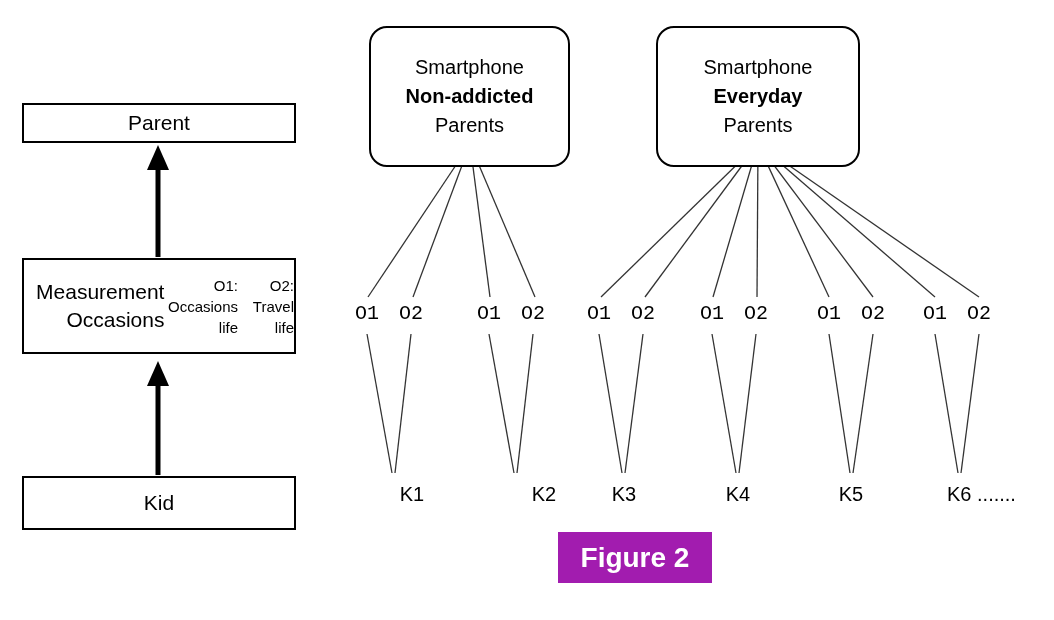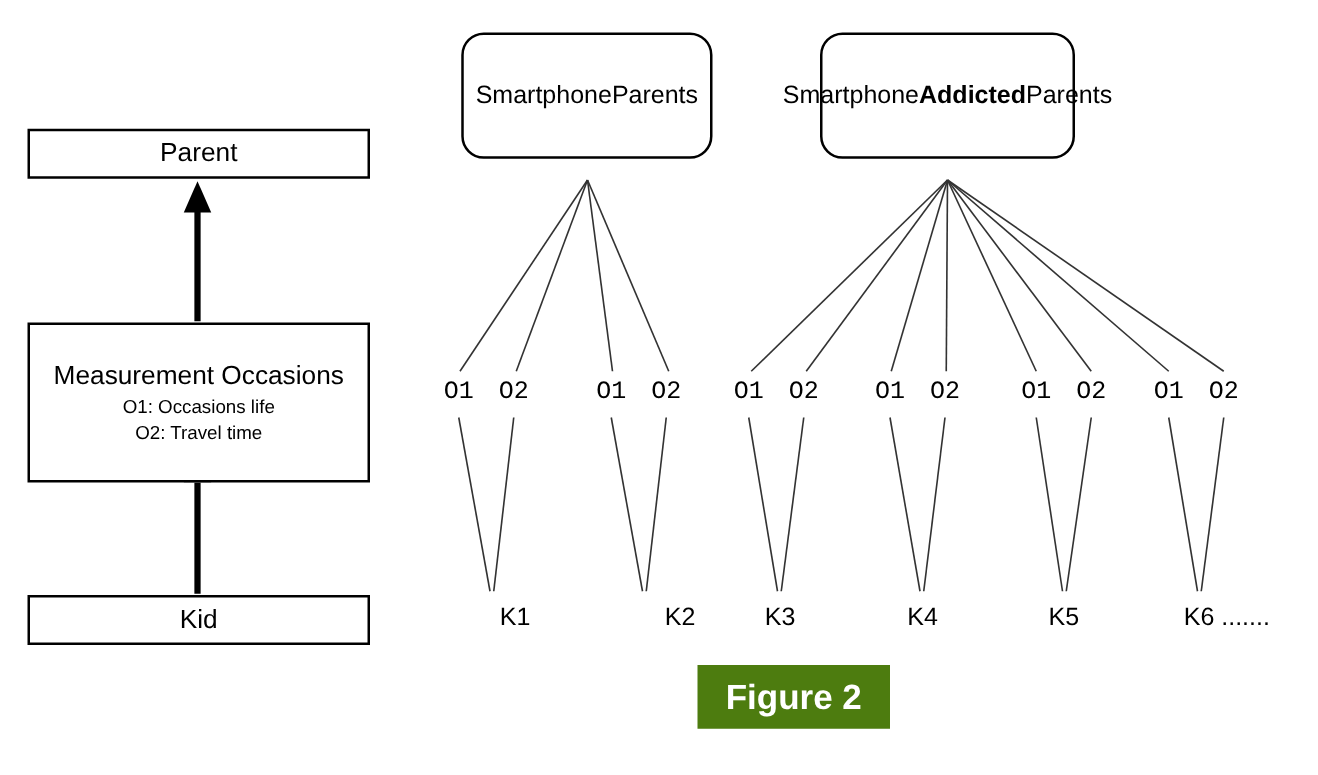--- a/index.html
+++ b/index.html
@@ -7,44 +7,44 @@
     position:relative;width:1054px;height:620px;background:#ffffff;
     font-family:"Liberation Sans",sans-serif;color:#000;overflow:hidden;
   }
   .canvas *{box-sizing:border-box;}
   svg.lines{position:absolute;left:0;top:0;}
   .box{
     position:absolute;border:2px solid #000;background:#fff;
     display:flex;align-items:center;justify-content:center;text-align:right;
   }
   .parent-box{left:22px;top:103px;width:274px;height:40px;font-size:21px;}
-  .measurement-box{left:22px;top:258px;width:274px;height:128px;flex-direction:column;}
+  .measurement-box{left:22px;top:258px;width:274px;height:96px;flex-direction:row;}
   .m-title{font-size:21px;line-height:28px;}
   .m-sub{font-size:15px;line-height:21px;}
-  .kid-box{left:22px;top:476px;width:274px;height:40px;font-size:21px;}
+  .kid-box{left:22px;top:476px;width:274px;height:54px;font-size:21px;}
   .rbox{
-    position:absolute;top:26px;height:101px;border:2px solid #000;border-radius:18px;
-    background:#fff;display:flex;flex-direction:row;align-items:center;
+    position:absolute;top:26px;height:141px;border:2px solid #000;border-radius:18px;
+    background:#fff;display:flex;flex-direction:column;align-items:center;
     justify-content:center;font-size:20px;line-height:29px;text-align:center;
   }
   .rbox-left{left:369px;width:201px;}
   .rbox-right{left:656px;width:204px;}
   .rbox .bold{font-weight:700;}
   .olabel{
     position:absolute;top:302px;transform:translateX(-50%);
     font-size:20px;white-space:nowrap;font-family:Liberation Mono, monospace;
   }
   .klabel{
     position:absolute;top:483px;transform:translateX(-50%);
     font-size:20px;white-space:nowrap;
   }
   .klabel.k6{left:947px;transform:none;}
   .figure-label{
     position:absolute;left:558px;top:532px;width:154px;height:51px;
-    background:#4d7c0f;color:#fff;display:flex;align-items:center;justify-content:center;
+    background:#a21caf;color:#fff;display:flex;align-items:center;justify-content:center;
     font-size:28px;font-weight:700;
   }
 </style>
 </head>
 <body>
 
 <div class="canvas">
 
   <svg class="lines" width="1054" height="620" viewBox="0 0 1054 620">
 
@@ -91,35 +91,36 @@
     </g>
   </svg>
 
   <div class="box parent-box">
     <span>Parent</span>
   </div>
 
   <div class="box measurement-box">
     <div class="m-title">Measurement Occasions</div>
     <div class="m-sub">O1: Occasions life</div>
-    <div class="m-sub">O2: Travel time</div>
+    <div class="m-sub">O2: Travel life</div>
   </div>
 
   <div class="box kid-box">
     <span>Kid</span>
   </div>
 
   <div class="rbox rbox-left">
     <div>Smartphone</div>
+    <div class="bold">Non-addicted</div>
     <div>Parents</div>
   </div>
 
   <div class="rbox rbox-right">
     <div>Smartphone</div>
-    <div class="bold">Addicted</div>
+    <div class="bold">Everyday</div>
     <div>Parents</div>
   </div>
 
   <div class="olabel" style="left:367px">O1</div>
   <div class="olabel" style="left:411px">O2</div>
   <div class="olabel" style="left:489px">O1</div>
   <div class="olabel" style="left:533px">O2</div>
   <div class="olabel" style="left:599px">O1</div>
   <div class="olabel" style="left:643px">O2</div>
   <div class="olabel" style="left:712px">O1</div>

